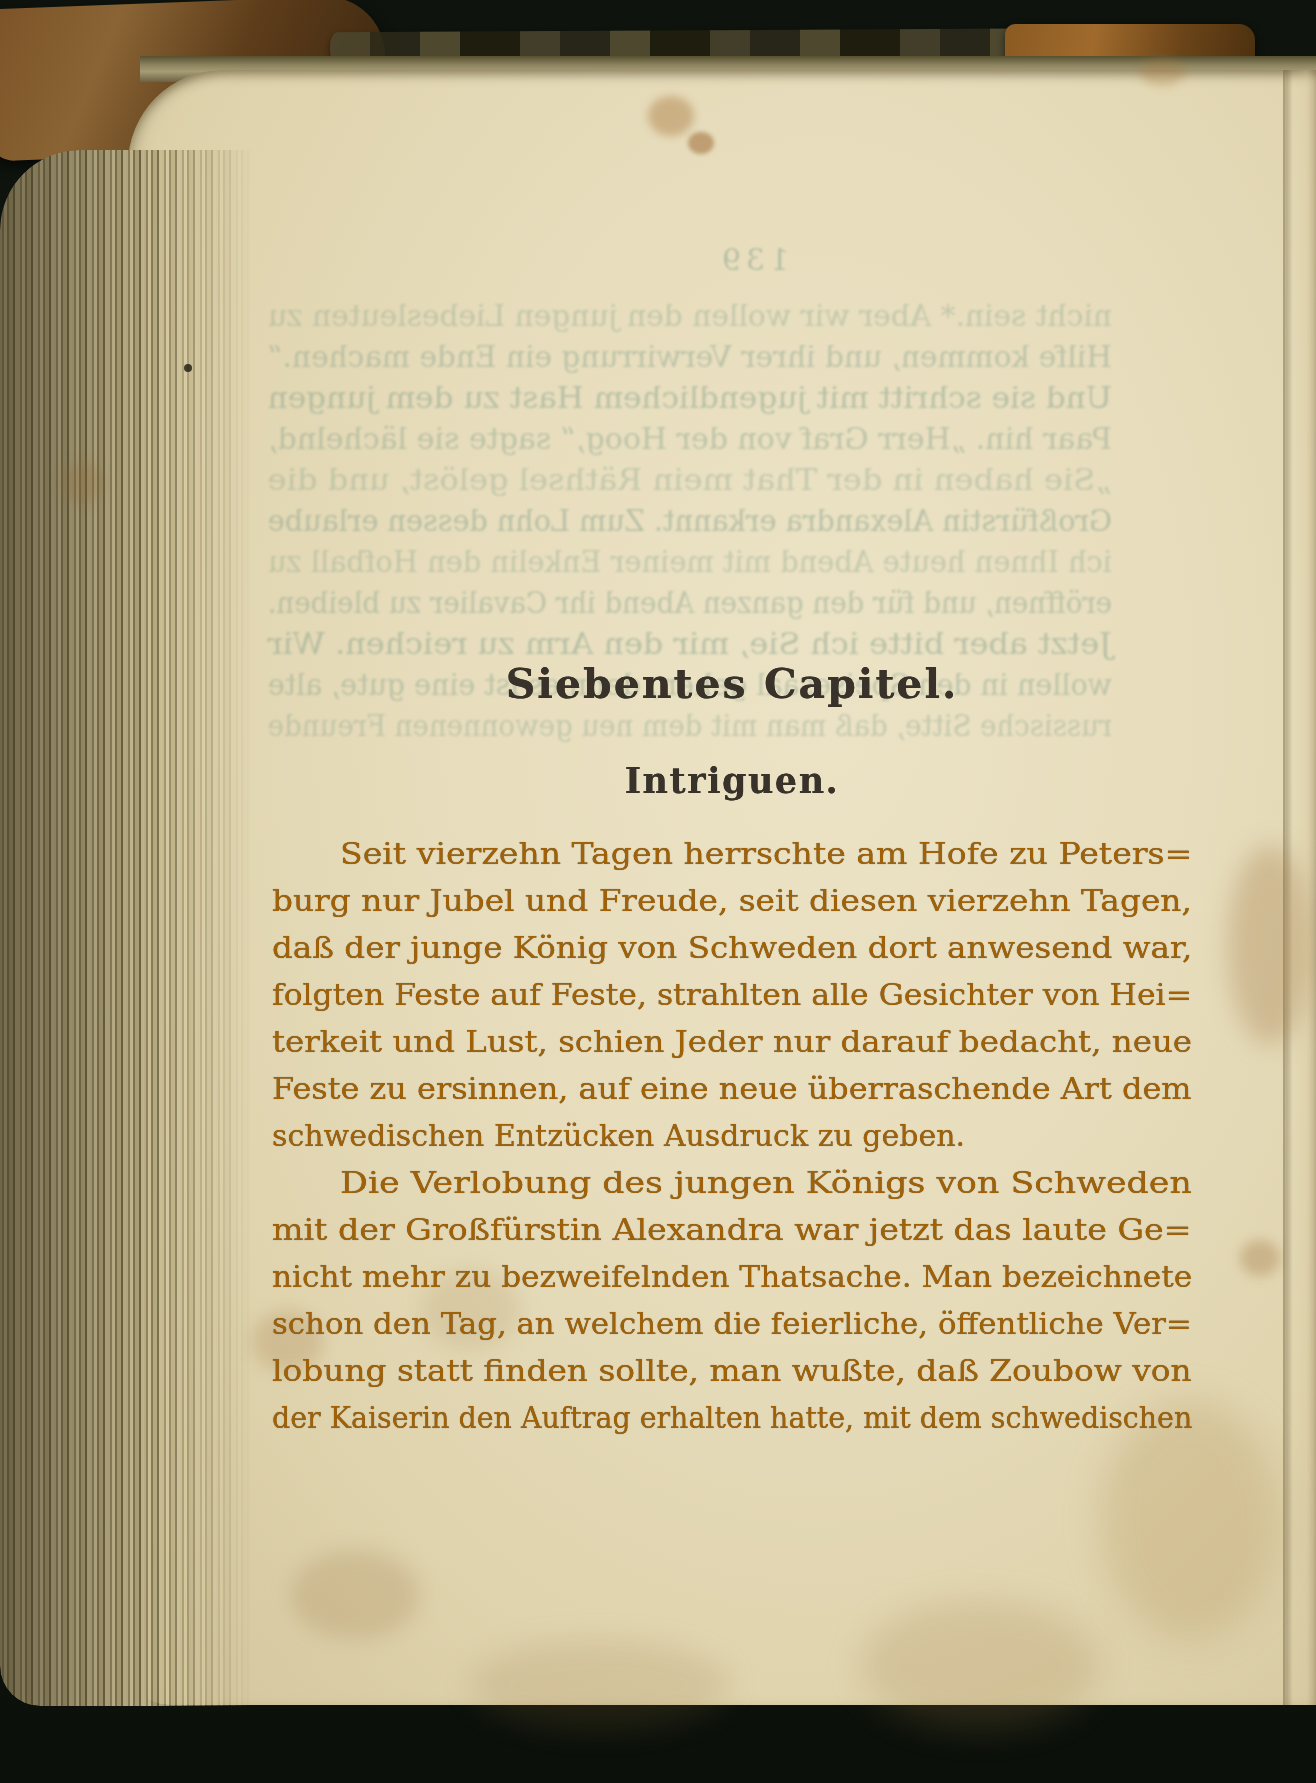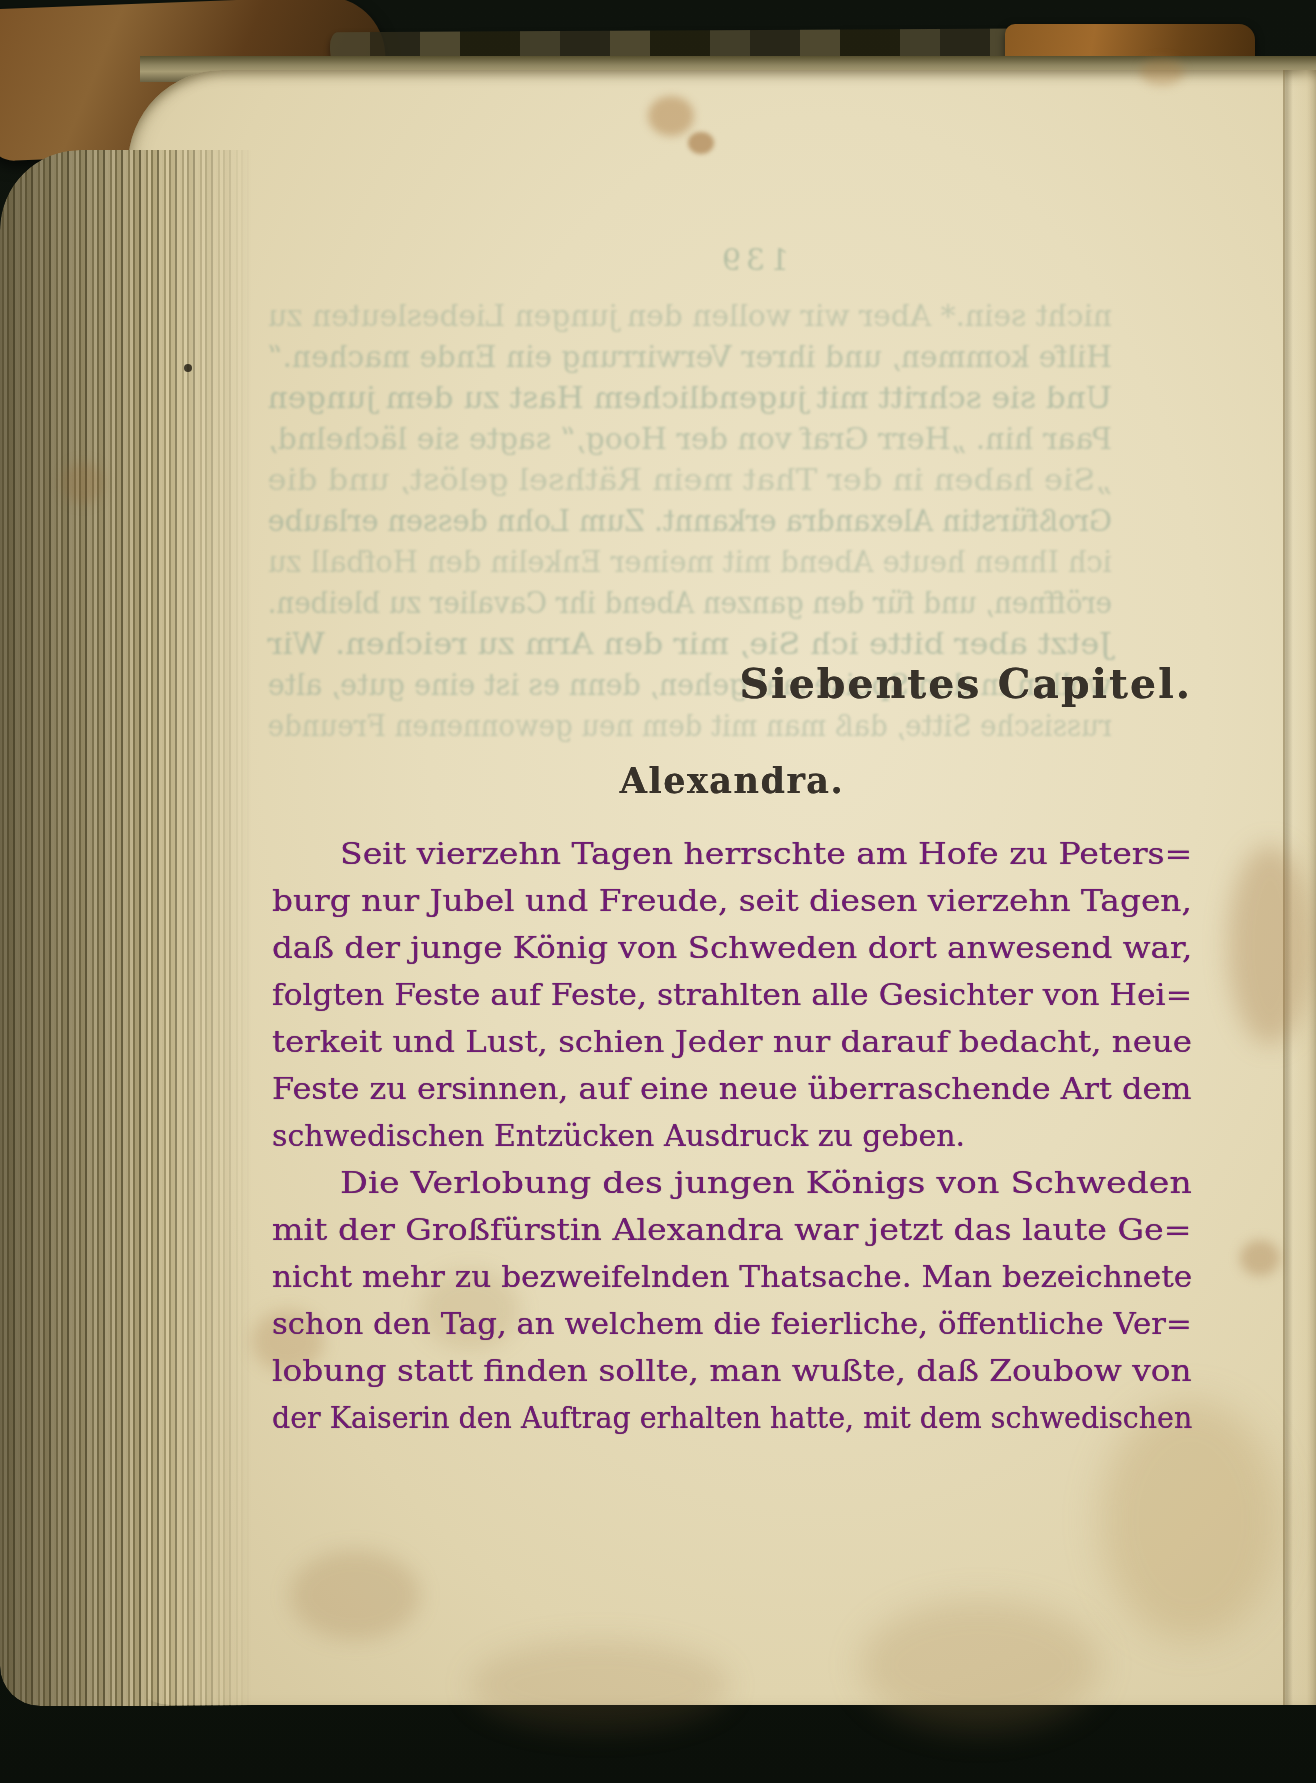--- a/index.html
+++ b/index.html
@@ -56,33 +56,33 @@
   }
   .crease-right{
     position:absolute;left:1283px;top:70px;width:33px;height:1635px;z-index:4;
     background:linear-gradient(90deg,rgba(110,92,52,.45) 0 2px,rgba(70,60,34,.25) 2px 4px,rgba(0,0,0,0) 30%,rgba(210,195,150,.25) 70%,rgba(120,100,60,.2) 100%);
   }
   
   .stain{position:absolute;border-radius:50%;z-index:5;pointer-events:none;}
   
   .print{position:absolute;z-index:6;color:#38322a;}
   .chapter-heading{
-    left:272px;top:660px;width:920px;text-align:right;
+    left:272px;top:660px;width:920px;text-align:center;
     font-size:41px;font-weight:bold;letter-spacing:2px;
     text-shadow:0 0 .6px rgba(46,40,32,.9);
   }
   .section-title{
     left:272px;top:760px;width:920px;text-align:center;
     font-size:35px;font-weight:bold;letter-spacing:1.5px;
     text-shadow:0 0 .6px rgba(46,40,32,.9);
   }
   .text-block{position:absolute;left:272px;top:830px;width:920px;z-index:6;}
   .line{
     box-sizing:border-box;width:920px;height:47px;line-height:47px;
-    font-size:30px;white-space:nowrap;color:#701a75;
+    font-size:30px;white-space:nowrap;color:#a16207;
     text-shadow:0 0 .7px rgba(52,46,38,.85);
   }
   .line.indent{padding-left:68px;}
   .line span{display:inline-block;transform-origin:left center;}
   
   .ghost-number{
     position:absolute;left:698px;top:242px;width:110px;z-index:5;
     font-size:30px;letter-spacing:5px;color:#8fa78f;opacity:.55;
     transform:scaleX(-1);filter:blur(1.2px);text-align:center;
   }
@@ -133,21 +133,21 @@
   <div class="gline"><span style="transform: scaleX(1.1076);">„Sie haben in der That mein Räthsel gelöst, und die</span></div>
   <div class="gline"><span style="transform: scaleX(0.9883);">Großfürstin Alexandra erkannt. Zum Lohn dessen erlaube</span></div>
   <div class="gline"><span style="transform: scaleX(0.9941);">ich Ihnen heute Abend mit meiner Enkelin den Hofball zu</span></div>
   <div class="gline"><span style="transform: scaleX(0.9537);">eröffnen, und für den ganzen Abend ihr Cavalier zu bleiben.</span></div>
   <div class="gline"><span style="transform: scaleX(1.099);">Jetzt aber bitte ich Sie, mir den Arm zu reichen. Wir</span></div>
   <div class="gline"><span style="transform: scaleX(0.9814);">wollen in den Speisesaal gehen, denn es ist eine gute, alte</span></div>
   <div class="gline"><span style="transform: scaleX(0.9515);">russische Sitte, daß man mit dem neu gewonnenen Freunde</span></div>
 </div>
 
 <div class="print chapter-heading" style="position:absolute;">Siebentes Capitel.</div>
-<div class="print section-title" style="position:absolute;">Alexandra.</div>
+<div class="print section-title" style="position:absolute;">Intriguen.</div>
 
 <div class="text-block">
   <div class="line indent fit"><span style="transform: scaleX(1.1036);">Seit vierzehn Tagen herrschte am Hofe zu Peters=</span></div>
   <div class="line fit"><span style="transform: scaleX(1.0926);">burg nur Jubel und Freude, seit diesen vierzehn Tagen,</span></div>
   <div class="line fit"><span style="transform: scaleX(1.0849);">daß der junge König von Schweden dort anwesend war,</span></div>
   <div class="line fit"><span style="transform: scaleX(1.0478);">folgten Feste auf Feste, strahlten alle Gesichter von Hei=</span></div>
   <div class="line fit"><span style="transform: scaleX(1.0824);">terkeit und Lust, schien Jeder nur darauf bedacht, neue</span></div>
   <div class="line fit"><span style="transform: scaleX(1.0636);">Feste zu ersinnen, auf eine neue überraschende Art dem</span></div>
   <div class="line"><span>schwedischen Entzücken Ausdruck zu geben.</span></div>
   <div class="line indent fit"><span style="transform: scaleX(1.1592);">Die Verlobung des jungen Königs von Schweden</span></div>

